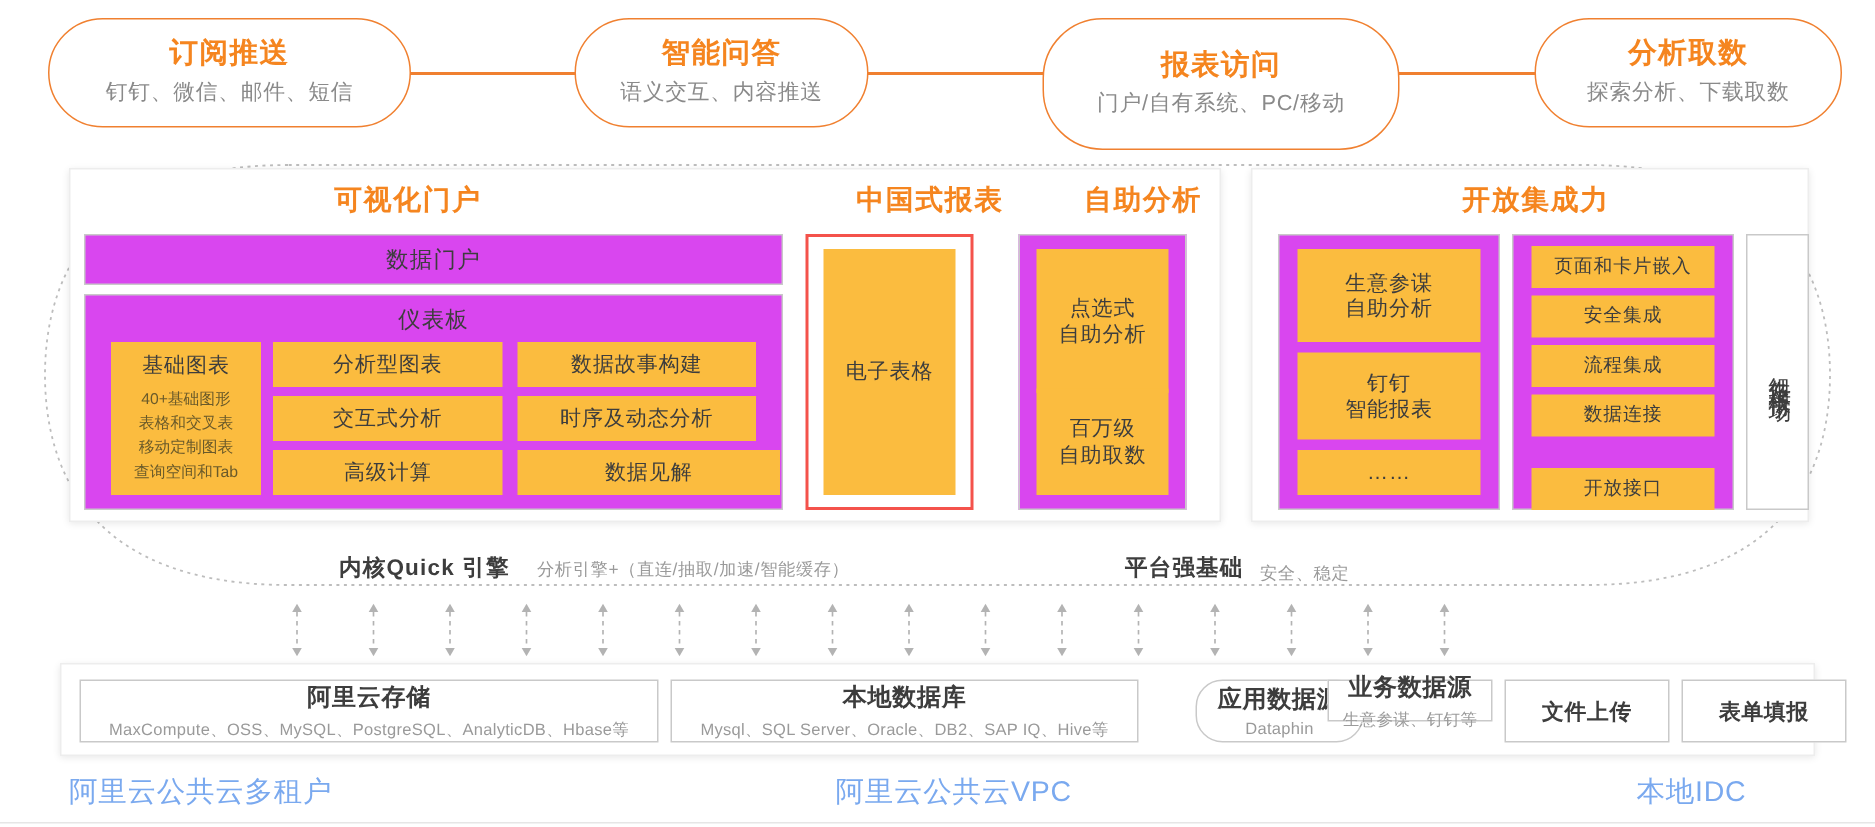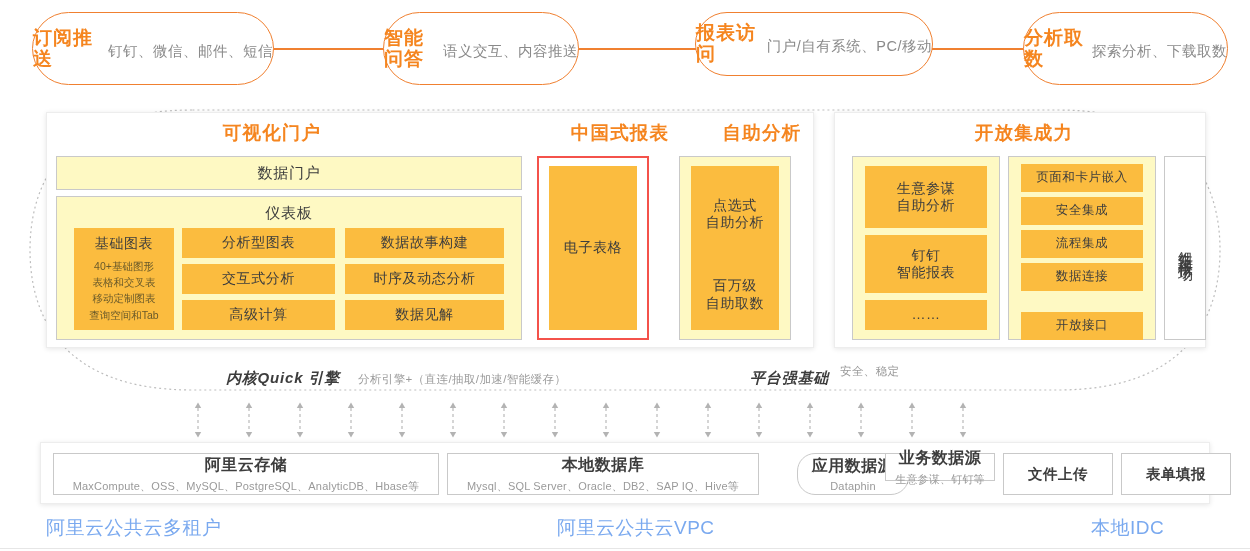--- a/index.html
+++ b/index.html
@@ -21,20 +21,21 @@
   }
 
   
   .pill {
     position: absolute;
     box-sizing: border-box;
     border: 1.6px solid #f08030;
     border-radius: 40px;
     background: #fff;
     display: flex;
+    flex-direction: column;
     align-items: center;
     justify-content: center;
     z-index: 4;
   }
   .pill-title {
     color: #f5851f;
     font-size: 19px;
     font-weight: bold;
     letter-spacing: 1px;
     line-height: 1.1;
@@ -87,21 +88,21 @@
     font-weight: bold;
     letter-spacing: 1.2px;
     text-align: center;
     z-index: 3;
     white-space: nowrap;
   }
   .box {
     position: absolute;
     box-sizing: border-box;
     border: 1px solid #c9c9c9;
-    background: #fef9c3;
+    background: #d946ef;
     display: flex;
     align-items: flex-start;
     justify-content: center;
     z-index: 3;
   }
   .box-label {
     font-size: 15px;
     color: #3d3d3d;
     letter-spacing: .8px;
   }
@@ -165,21 +166,20 @@
     height: 30px;
     z-index: 5;
   }
   .engine-strong {
     position: absolute;
     font-size: 15px;
     font-weight: bold;
     color: #3d3d3d;
     letter-spacing: .8px;
     white-space: nowrap;
-    font-style: italic;
   }
   .engine-note {
     position: absolute;
     font-size: 11.5px;
     color: #9a9a9a;
     letter-spacing: .4px;
     white-space: nowrap;
   }
 
   
@@ -266,21 +266,21 @@
   <div class="pill" style="left:32px; top:12px; width:242px; height:73px;">
     <div class="pill-title">订阅推送</div>
     <div class="pill-sub">钉钉、微信、邮件、短信</div>
   </div>
 
   <div class="pill" style="left:383px; top:12px; width:196px; height:73px;">
     <div class="pill-title">智能问答</div>
     <div class="pill-sub">语义交互、内容推送</div>
   </div>
 
-  <div class="pill" style="left:695px; top:12px; width:238px; height:64px;">
+  <div class="pill" style="left:695px; top:12px; width:238px; height:88px;">
     <div class="pill-title">报表访问</div>
     <div class="pill-sub">门户/自有系统、PC/移动</div>
   </div>
 
   <div class="pill" style="left:1023px; top:12px; width:205px; height:73px;">
     <div class="pill-title">分析取数</div>
     <div class="pill-sub">探索分析、下载取数</div>
   </div>
 
   <div class="platform">
@@ -324,21 +324,21 @@
     <div class="tile" style="left:160px; top:196px; width:153px; height:30px;">
       <div class="tile-label">高级计算</div>
     </div>
 
     <div class="tile" style="left:323px; top:124px; width:159px; height:30px;">
       <div class="tile-label">数据故事构建</div>
     </div>
     <div class="tile" style="left:323px; top:160px; width:159px; height:30px;">
       <div class="tile-label">时序及动态分析</div>
     </div>
-    <div class="tile" style="left:323px; top:196px; width:159px; height:30px;">
+    <div class="tile" style="left:323px; top:196px; width:175px; height:30px;">
       <div class="tile-label">数据见解</div>
     </div>
 
     <div class="red-frame" style="left:515px; top:52px; width:112px; height:184px;"></div>
     <div class="tile" style="left:527px; top:62px; width:88px; height:164px;">
       <div class="tile-label">电子表格</div>
     </div>
 
     <div class="box" style="left:657px; top:52px; width:112px; height:184px;"></div>
     <div class="tile" style="left:669px; top:62px; width:88px; height:96px;">
@@ -385,21 +385,21 @@
 
     <div class="vertbox" style="left:1142px; top:52px; width:42px; height:184px;">
       <span>组件及模板市场</span>
     </div>
   </div>
 
   <div class="engine-row">
     <div class="engine-strong" style="left:226px; top:5px;">内核Quick 引擎</div>
     <div class="engine-note" style="left:358px; top:8px;">分析引擎+（直连/抽取/加速/智能缓存）</div>
     <div class="engine-strong" style="left:750px; top:5px;">平台强基础</div>
-    <div class="engine-note" style="left:840px; top:0;text-align:center;">安全、稳定</div>
+    <div class="engine-note" style="left:840px; top:11px;text-align:center;">安全、稳定</div>
   </div>
 
   <svg class="arrows" viewBox="0 0 1250 44">
     <defs>
       <g id="biarrow">
         <line x1="0" y1="6" x2="0" y2="30" stroke="#b3b3b3" stroke-width="1.1" stroke-dasharray="3,3"></line>
         <path d="M -3.2 6 L 0 0.5 L 3.2 6 Z" fill="#b3b3b3"></path>
         <path d="M -3.2 30 L 0 35.5 L 3.2 30 Z" fill="#b3b3b3"></path>
       </g>
     </defs>

